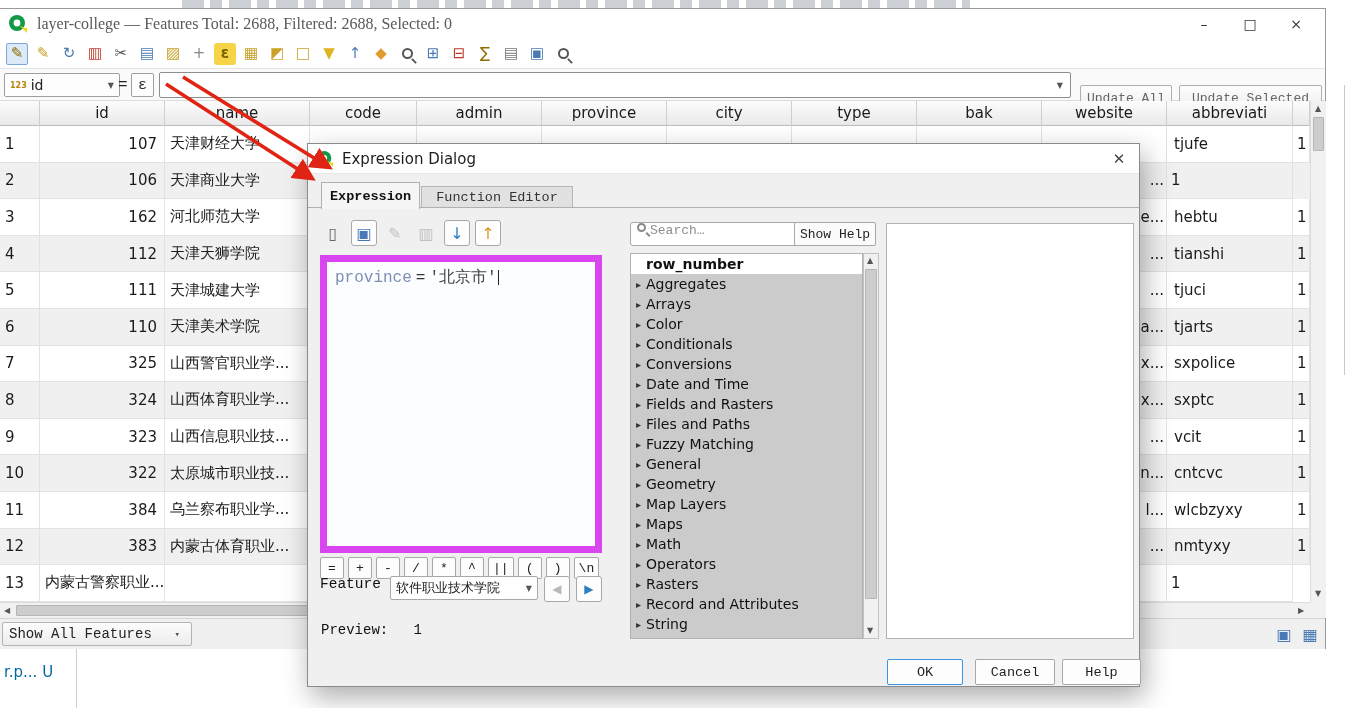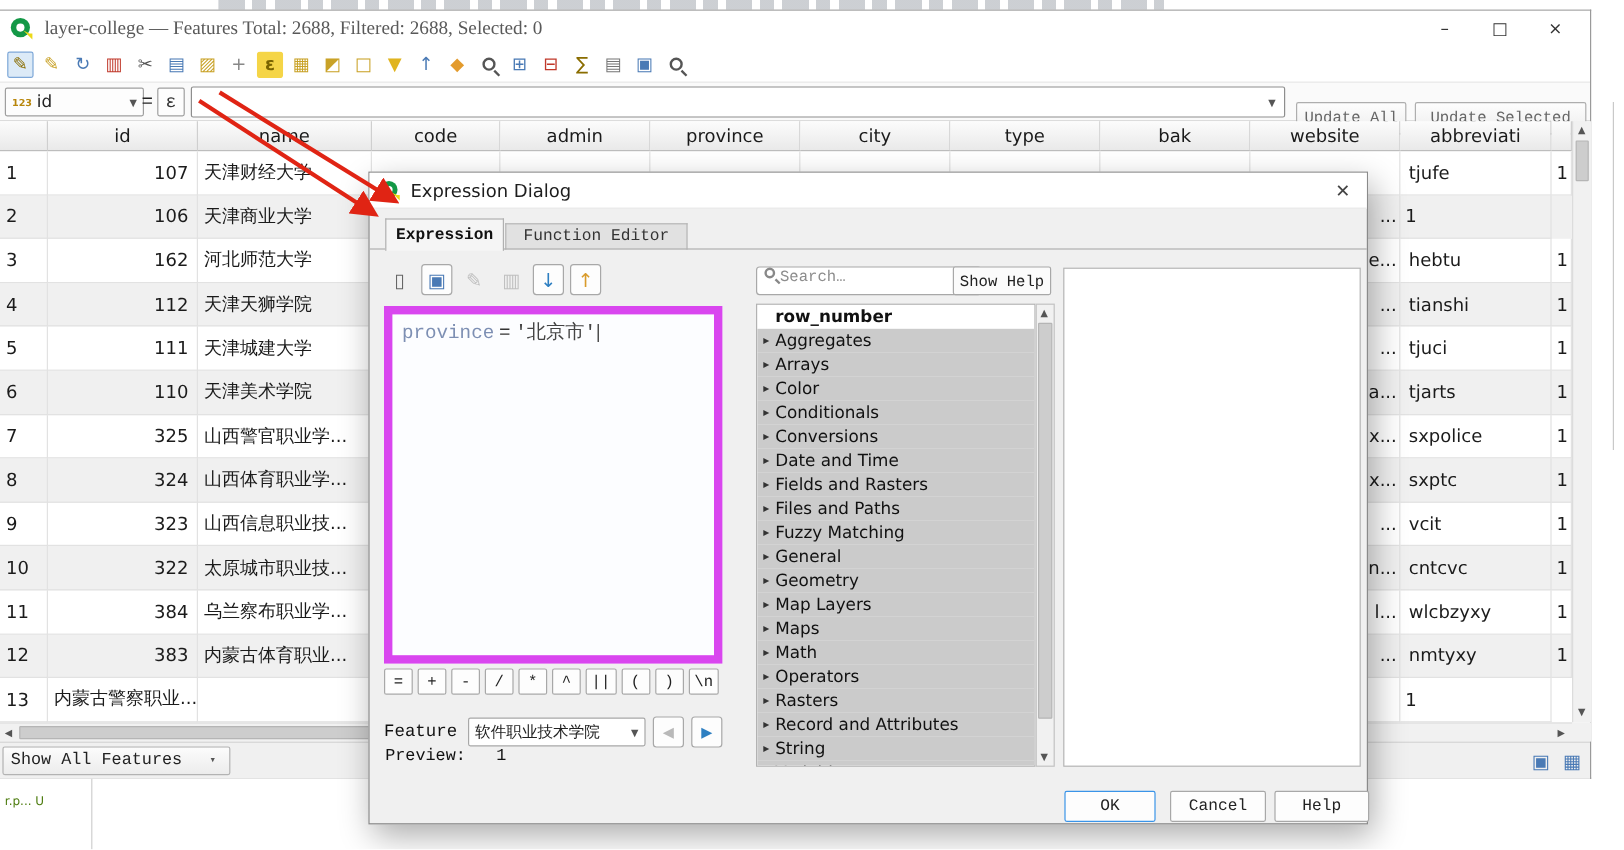--- a/index.html
+++ b/index.html
@@ -62,21 +62,21 @@
   .corner{position:absolute;left:1310px;top:593px;width:16px;height:16px;background:#f1f1f1}
   .sarrow{position:absolute;font-size:8px;color:#555;line-height:1}
   .thumb{position:absolute;background:#cdcdcd;border:1px solid #b5b5b5;border-radius:1px}
 
   .bottombar{position:absolute;left:0;top:609px;width:100%;height:31px;background:#f0f0f0;border-top:1px solid #d4d4d4}
   .saf-btn{position:absolute;left:2px;top:3px;width:190px;height:24px;border:1px solid #b3b3b3;border-radius:2px;background:linear-gradient(#fcfcfc,#ececec);display:flex;align-items:center;font-size:14px;color:#222;padding:0 6px}
   .saf-btn .combo-arrow{margin-left:auto;font-size:9px}
   .bb-icon{position:absolute;top:4px;width:22px;height:22px;display:flex;align-items:center;justify-content:center;font-size:16px}
 
   
-  .bg-fragment{position:absolute;left:4px;top:663px;font-size:10px;color:#4d7c0f}
+  .bg-fragment{position:absolute;left:4px;top:663px;font-size:15px;color:#0369a1}
   .bg-vline-bottom{position:absolute;left:76px;top:649px;width:1px;height:59px;background:#cfcfcf}
   .bg-vline-right{position:absolute;left:1344px;top:85px;width:1px;height:290px;background:#c9c9c9}
 
   
   .dialog{position:absolute;left:307px;top:143px;width:833px;height:544px;background:#f0f0f0;border:1px solid #8a8a8a;box-shadow:4px 10px 26px rgba(0,0,0,.33)}
   .dlg-titlebar{position:absolute;left:0;top:0;width:100%;height:30px;background:#fff;border-bottom:1px solid #e7e7e7;display:flex;align-items:center}
   .dlg-title{margin-left:8px;font-size:15px;color:#1d1d1d}
   .dlg-close{position:absolute;right:0;top:0;width:40px;height:30px;display:flex;align-items:center;justify-content:center;font-size:15px;color:#444}
   .tabline{position:absolute;left:0;top:63px;width:100%;height:1px;background:#b0b0b0}
   .tab{position:absolute;display:flex;align-items:center;justify-content:center;font-family:"Liberation Mono","DejaVu Sans Mono",monospace;font-size:13.5px;color:#111}
@@ -90,21 +90,21 @@
 
   .expr-editor{position:absolute;left:12px;top:111px;width:282px;height:298px;background:#fcfdff;border:7px solid #d946ef;font-family:"Liberation Mono","DejaVu Sans Mono",monospace;font-size:16px;padding:5px 8px}
   .tok-field{color:#7d8fb3}
   .tok-op{color:#333;margin:0 4px}
   .tok-str{color:#444}
   .caret{display:inline-block;width:1px;height:15px;background:#222;vertical-align:middle;margin-left:1px}
 
   .opsrow{position:absolute;left:12px;top:413px;display:flex;gap:4px}
   .opbtn{min-width:24px;height:22px;padding:0 4px;border:1px solid #a8a8a8;background:#fdfdfd;border-radius:2px;display:flex;align-items:center;justify-content:center;font-family:"Liberation Mono","DejaVu Sans Mono",monospace;font-size:13px;color:#222}
 
-  .featrow{position:absolute;left:12px;top:453px;height:26px;display:flex;align-items:center}
+  .featrow{position:absolute;left:12px;top:432px;height:26px;display:flex;}
   .feat-label{font-family:"Liberation Mono","DejaVu Sans Mono",monospace;font-size:14.5px;color:#111;margin-right:9px}
   .feat-combo{width:148px;height:24px;border:1px solid #a8a8a8;background:#fff;border-radius:2px;display:flex;align-items:center}
   .feat-combo .val{font-size:13px;color:#222;padding-left:5px;white-space:nowrap;overflow:hidden}
   .feat-combo .combo-arrow{margin-left:auto;margin-right:5px}
   .navbtn{width:26px;height:26px;border:1px solid #a8a8a8;background:#fdfdfd;border-radius:3px;display:flex;align-items:center;justify-content:center;font-size:12px;margin-left:6px}
   .navbtn.prev{color:#b9b9b9}
   .navbtn.next{color:#2e7fc1}
 
   .previewrow{position:absolute;left:13px;top:478px;font-family:"Liberation Mono","DejaVu Sans Mono",monospace;font-size:14px;color:#111}
 

